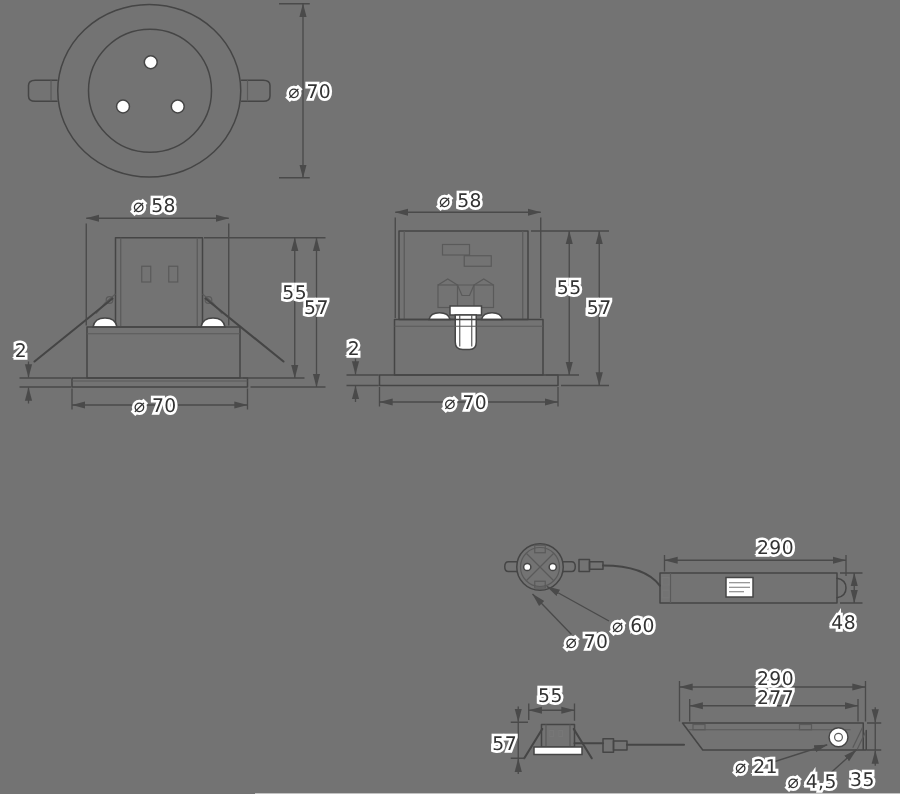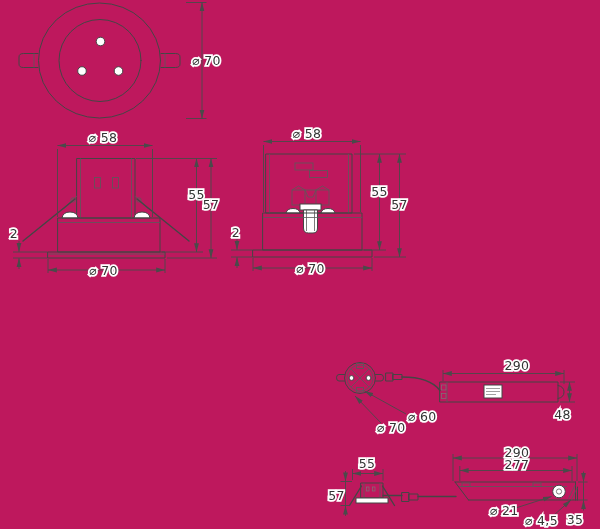--- a/index.html
+++ b/index.html
@@ -1,16 +1,16 @@
 <!DOCTYPE html>
 <html><head>
 <meta charset="utf-8">
 <style>
   html,body { margin:0; padding:0; background:#fff; }
-  .sheet { position:relative; width:600px; height:529px; background:#be185d; overflow:hidden; }
+  .sheet { position:relative; width:600px; height:529px; background:#737373; overflow:hidden; }
   svg { display:block; }
   .ln      { fill:none; stroke:#454545; stroke-width:1; stroke-linejoin:round; stroke-linecap:round; }
   .ln-thin { fill:none; stroke:#5a5a5a; stroke-width:.8; }
   .wire    { fill:none; stroke:#454545; stroke-width:1.4; stroke-linecap:round; }
   .white   { fill:#ffffff; stroke:#454545; stroke-width:1; }
   .dim     { fill:none; stroke:#4a4a4a; stroke-width:.9; }
   .lbl     { font:12.5px "DejaVu Sans","Liberation Sans",sans-serif; fill:#333333;
              stroke:#ffffff; stroke-width:3.5px; paint-order:stroke fill; letter-spacing:.3px; }
   .tiny    { fill:none; stroke:#777777; stroke-width:.7; }
 </style>

